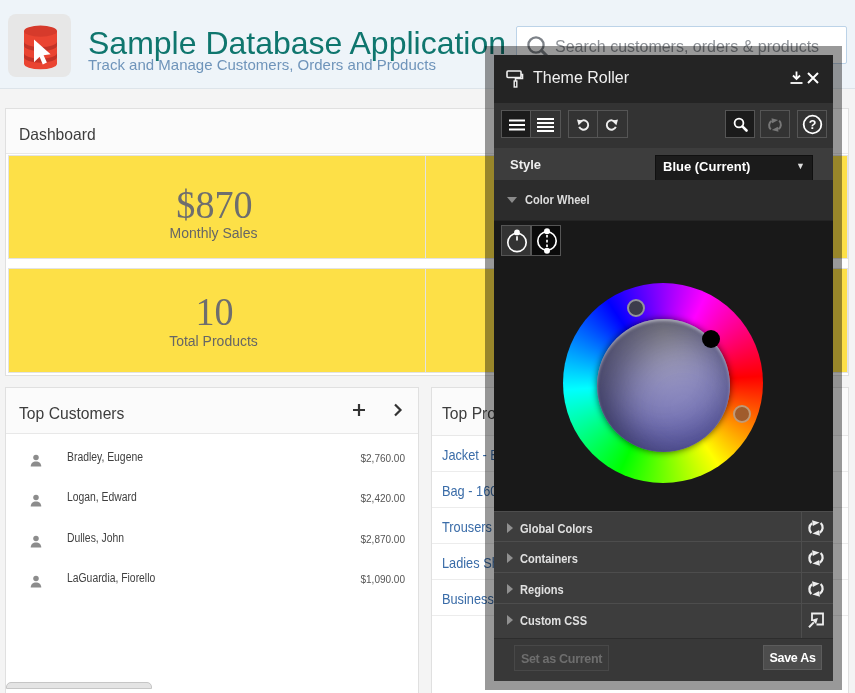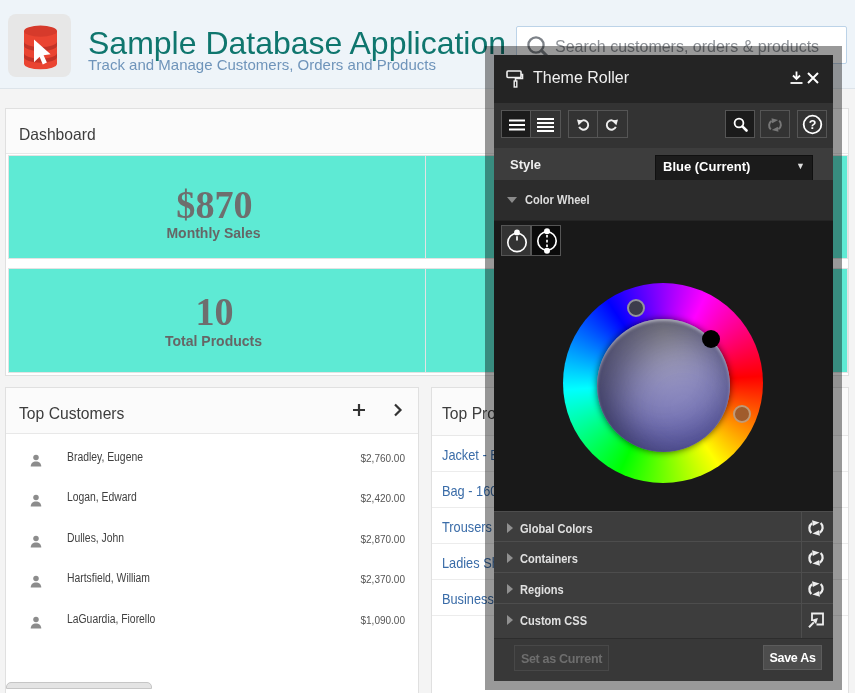--- a/index.html
+++ b/index.html
@@ -14,21 +14,21 @@
 .search { position:absolute; left:516px; top:26px; width:331px; height:38px; background:#fff; border:1px solid #bcd3e8; border-radius:2px; }
 .search .ph { position:absolute; left:38px; top:11px; font-size:16px; color:#8f9398; white-space:nowrap; }
 
 
 .region { position:absolute; background:#fff; border:1px solid #e0e0e0; }
 .rhead { position:relative; background:#fbfbfb; border-bottom:1px solid #e8e8e8; }
 .rtitle { position:absolute; left:13px; top:16px; font-size:16.5px; color:#3d3d3d; transform:scaleX(0.95); transform-origin:0 0; white-space:nowrap; }
 
 .dash { left:5px; top:108px; width:844px; height:268px; }
 .dash .rhead { height:45px; }
-.card { position:absolute; left:2px; width:840px; border:1px solid #e3e3e3; background:#5eead4;font-weight:bold; }
+.card { position:absolute; left:2px; width:840px; border:1px solid #e3e3e3; background:#fde047; }
 .card .vline { position:absolute; left:416px; top:0; bottom:0; width:1px; background:#e3e3e3; }
 .bignum { position:absolute; left:-3px; width:417px; text-align:center; line-height:1; font-family:"Liberation Serif", serif; color:#6e6e6e; }
 .biglab { position:absolute; left:-4px; width:417px; text-align:center; font-size:14px; color:#666; }
 
 .topcust { left:5px; top:387px; width:414px; height:306px; border-bottom:none; }
 .topcust .rhead { height:46px; }
 .culist { position:absolute; left:0; top:50px; right:0; }
 .curow { position:relative; height:40.4px; }
 .curow .pico { position:absolute; left:23px; top:15px; }
 .curow .nm { position:absolute; left:61px; top:12px; font-size:12.5px; color:#404040; transform:scaleX(0.83); transform-origin:0 0; white-space:nowrap; }
@@ -157,28 +157,20 @@
             <path d="M1.5 15.5 c0-4 2.7-6.2 6.5-6.2 s6.5 2.2 6.5 6.2 z" fill="#8c8c8c"></path>
           </svg></span>
         <span class="nm">Dulles, John</span>
         <span class="amt">$2,870.00</span>
       </div>
     <div class="curow">
         <span class="pico"><svg width="14" height="13" viewBox="0 0 16 16">
             <circle cx="8" cy="4.2" r="3.4" fill="#8c8c8c"></circle>
             <path d="M1.5 15.5 c0-4 2.7-6.2 6.5-6.2 s6.5 2.2 6.5 6.2 z" fill="#8c8c8c"></path>
           </svg></span>
-        <span class="nm">Hartsfield, William</span>
-        <span class="amt">$2,370.00</span>
-      </div>
-    <div class="curow">
-        <span class="pico"><svg width="14" height="13" viewBox="0 0 16 16">
-            <circle cx="8" cy="4.2" r="3.4" fill="#8c8c8c"></circle>
-            <path d="M1.5 15.5 c0-4 2.7-6.2 6.5-6.2 s6.5 2.2 6.5 6.2 z" fill="#8c8c8c"></path>
-          </svg></span>
         <span class="nm">LaGuardia, Fiorello</span>
         <span class="amt">$1,090.00</span>
       </div>
     <div class="curow"></div>
   </div>
 </div>
 
 <div class="region topprod">
   <div class="rhead">
       <div class="rtitle" style="left:10px;">Top Products</div>

